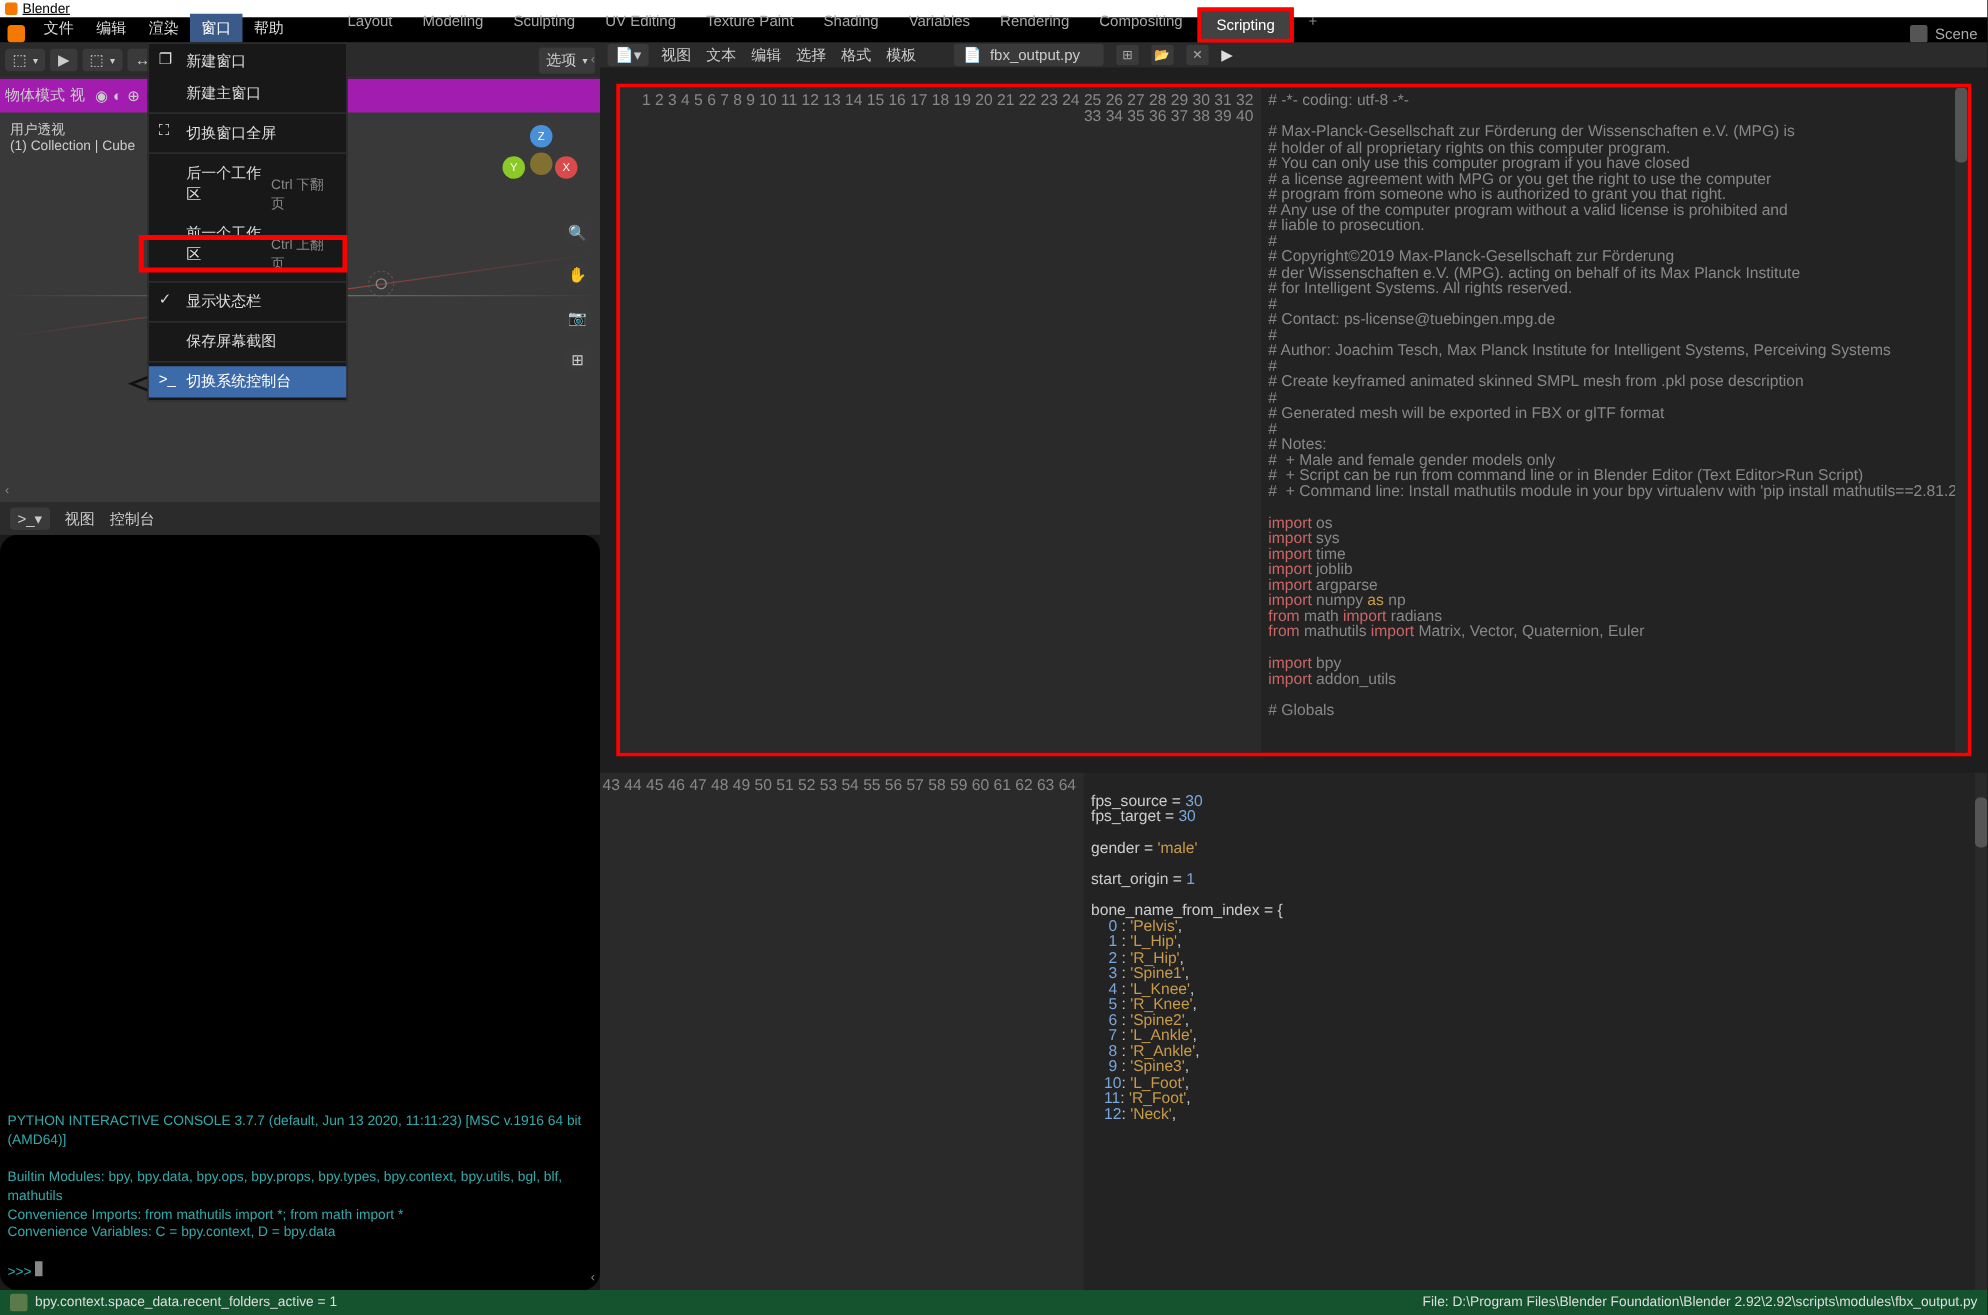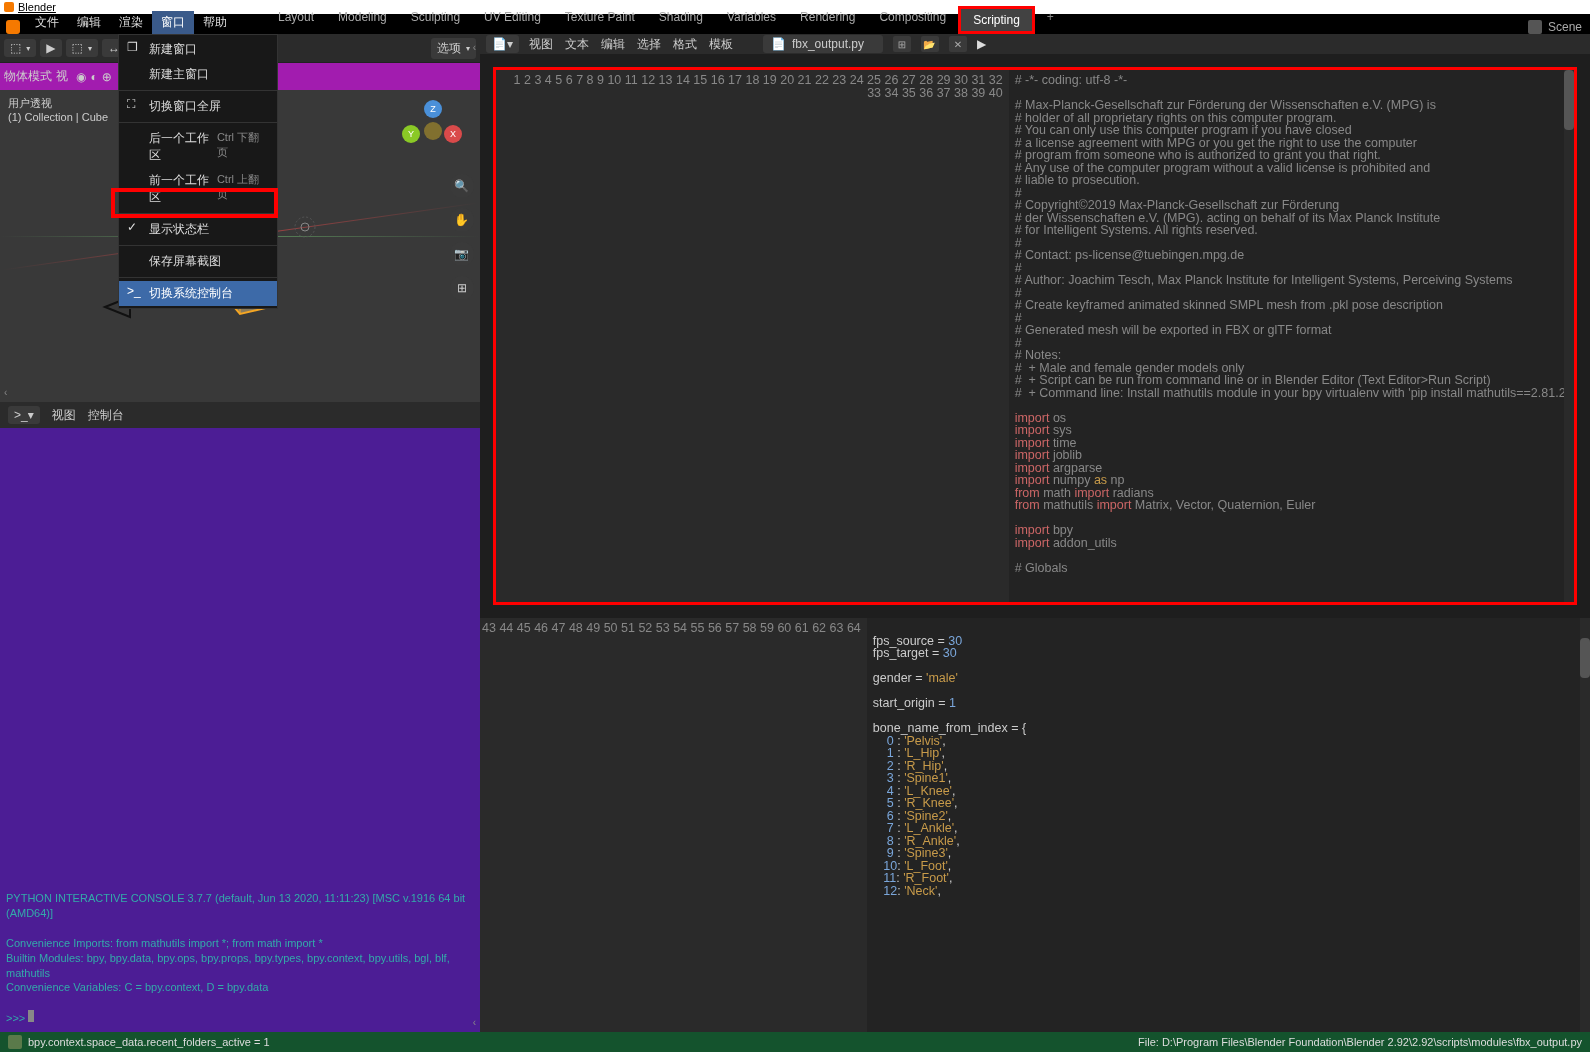--- a/index.html
+++ b/index.html
@@ -35,27 +35,27 @@
 .side-tools { position:absolute; right:6px; top:140px; display:flex; flex-direction:column; gap:10px; }
 .side-tools span { width:24px; height:24px; background:#3a3a3a; border-radius:12px; color:#ccc; display:flex; align-items:center; justify-content:center; }
 .floor { position:absolute; left:0; right:0; top:55%; height:1px; background:linear-gradient(90deg,transparent,#5a8a5a,transparent); }
 .floor.red { top:55%; height:1px; background:linear-gradient(90deg,transparent,#aa4444,transparent); transform:rotate(-8deg); transform-origin:center; }
 
 .dropdown { position:absolute; top:34px; left:118px; width:160px; background:#181818; border:1px solid #333; z-index:100; padding:2px 0; }
 .dropdown .item { padding:4px 10px 4px 30px; color:#ddd; position:relative; display:flex; justify-content:space-between; }
 .dropdown .item .ic { position:absolute; left:8px; top:3px; width:14px; height:14px; }
 .dropdown .sep { height:1px; background:#333; margin:3px 0; }
 .dropdown .item.hl { background:#3d6aa8; color:#fff; }
-.dropdown .shortcut { color:#888; font-size:11px; }
+.dropdown .shortcut { color:#888; font-size:11px;margin-top:10px; }
 .dd-wrap { position:absolute; top:188px; left:111px; width:167px; height:30px; border:4px solid #ff0000; z-index:101; pointer-events:none; }
 .tooltip { position:absolute; top:228px; left:142px; background:rgba(0,0,0,.9); padding:6px 10px; color:#ccc; font-size:11px; border-radius:3px; z-index:99; }
 
 .console-tabs { height:26px; background:#2b2b2b; display:flex; align-items:center; gap:12px; padding:0 8px; }
 .console-tabs .selbtn { background:#3a3a3a; padding:2px 6px; border-radius:3px; }
-.console-area { flex:1; background:#4c1d95; position:relative; }
+.console-area { flex:1; background:#000000; position:relative;border-radius:14px; }
 .console-out { position:absolute; bottom:0; left:0; right:0; padding:6px; font-family:Consolas,monospace; font-size:11px; line-height:1.35; }
 .console-out .cyan { color:#3aa; }
 .console-out .prompt { color:#3aa; }
 .console-out .cursor { display:inline-block; width:6px; height:12px; background:#888; }
 .chev { position:absolute; font-size:10px; color:#888; }
 
 .right-col { flex:1; display:flex; flex-direction:column; background:#1e1e1e; }
 .texthdr { height:20px; background:#2b2b2b; display:flex; align-items:center; gap:10px; padding:0 6px; font-size:12px; }
 .texthdr > div { color:#ccc; }
 .texthdr .filebox { background:#3a3a3a; padding:2px 8px; border-radius:3px; min-width:120px; margin-left:20px; display:flex; align-items:center; gap:6px; }
@@ -226,22 +226,22 @@
 
     <div class="console-tabs">
       <span class="selbtn">&gt;_▾</span>
       <span>视图</span>
       <span>控制台</span>
     </div>
     <div class="console-area">
       <div class="console-out">
         <div class="cyan">PYTHON INTERACTIVE CONSOLE 3.7.7 (default, Jun 13 2020, 11:11:23) [MSC v.1916 64 bit (AMD64)]</div>
         <div>&nbsp;</div>
+        <div class="cyan">Builtin Modules:     bpy, bpy.data, bpy.ops, bpy.props, bpy.types, bpy.context, bpy.utils, bgl, blf, mathutils</div>
         <div class="cyan">Convenience Imports: from mathutils import *; from math import *</div>
-        <div class="cyan">Builtin Modules:     bpy, bpy.data, bpy.ops, bpy.props, bpy.types, bpy.context, bpy.utils, bgl, blf, mathutils</div>
         <div class="cyan">Convenience Variables: C = bpy.context, D = bpy.data</div>
         <div>&nbsp;</div>
         <div><span class="prompt">&gt;&gt;&gt; </span><span class="cursor"></span></div>
       </div>
       <span class="chev" style="right:4px;bottom:4px;">‹</span>
     </div>
   </div>
 
   <div class="right-col">
     <div class="texthdr">

